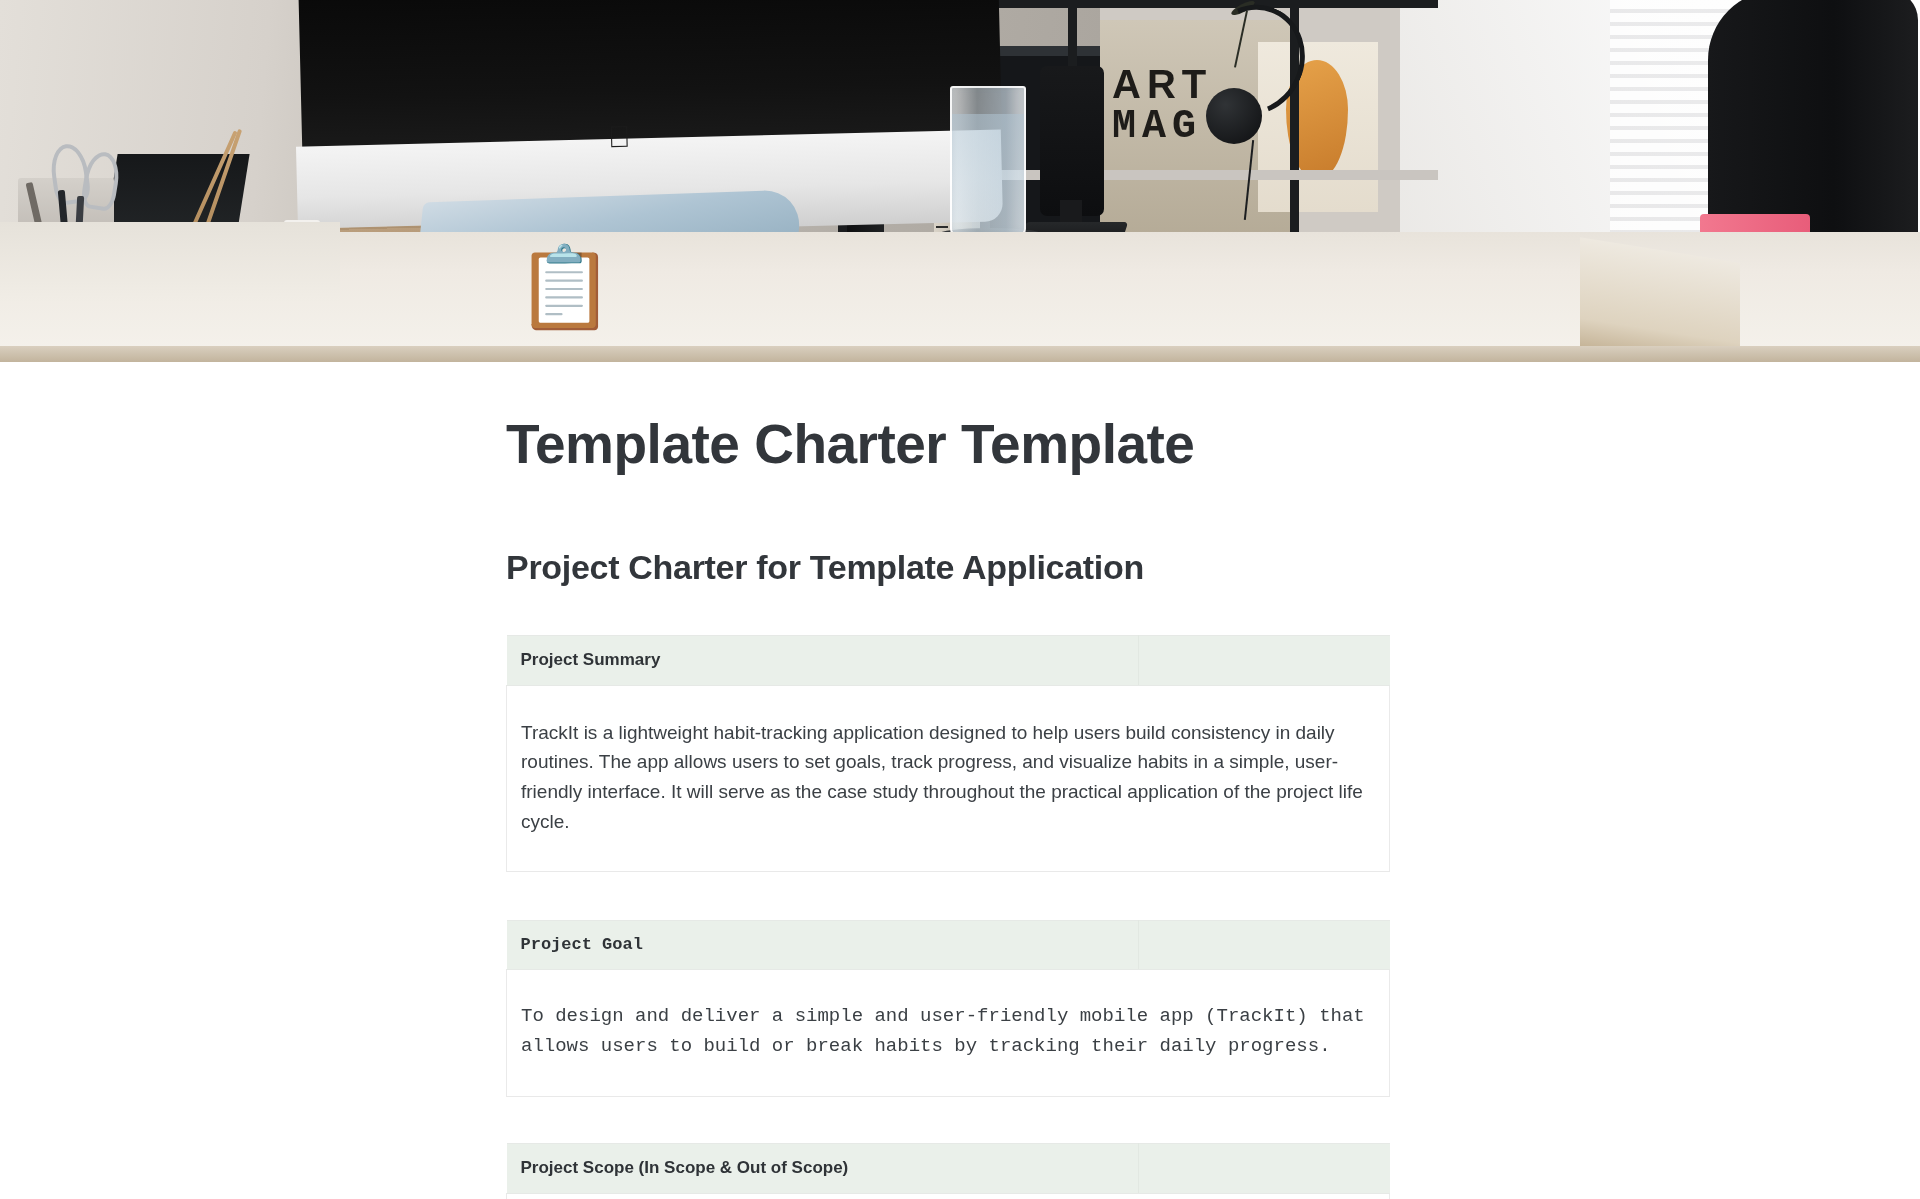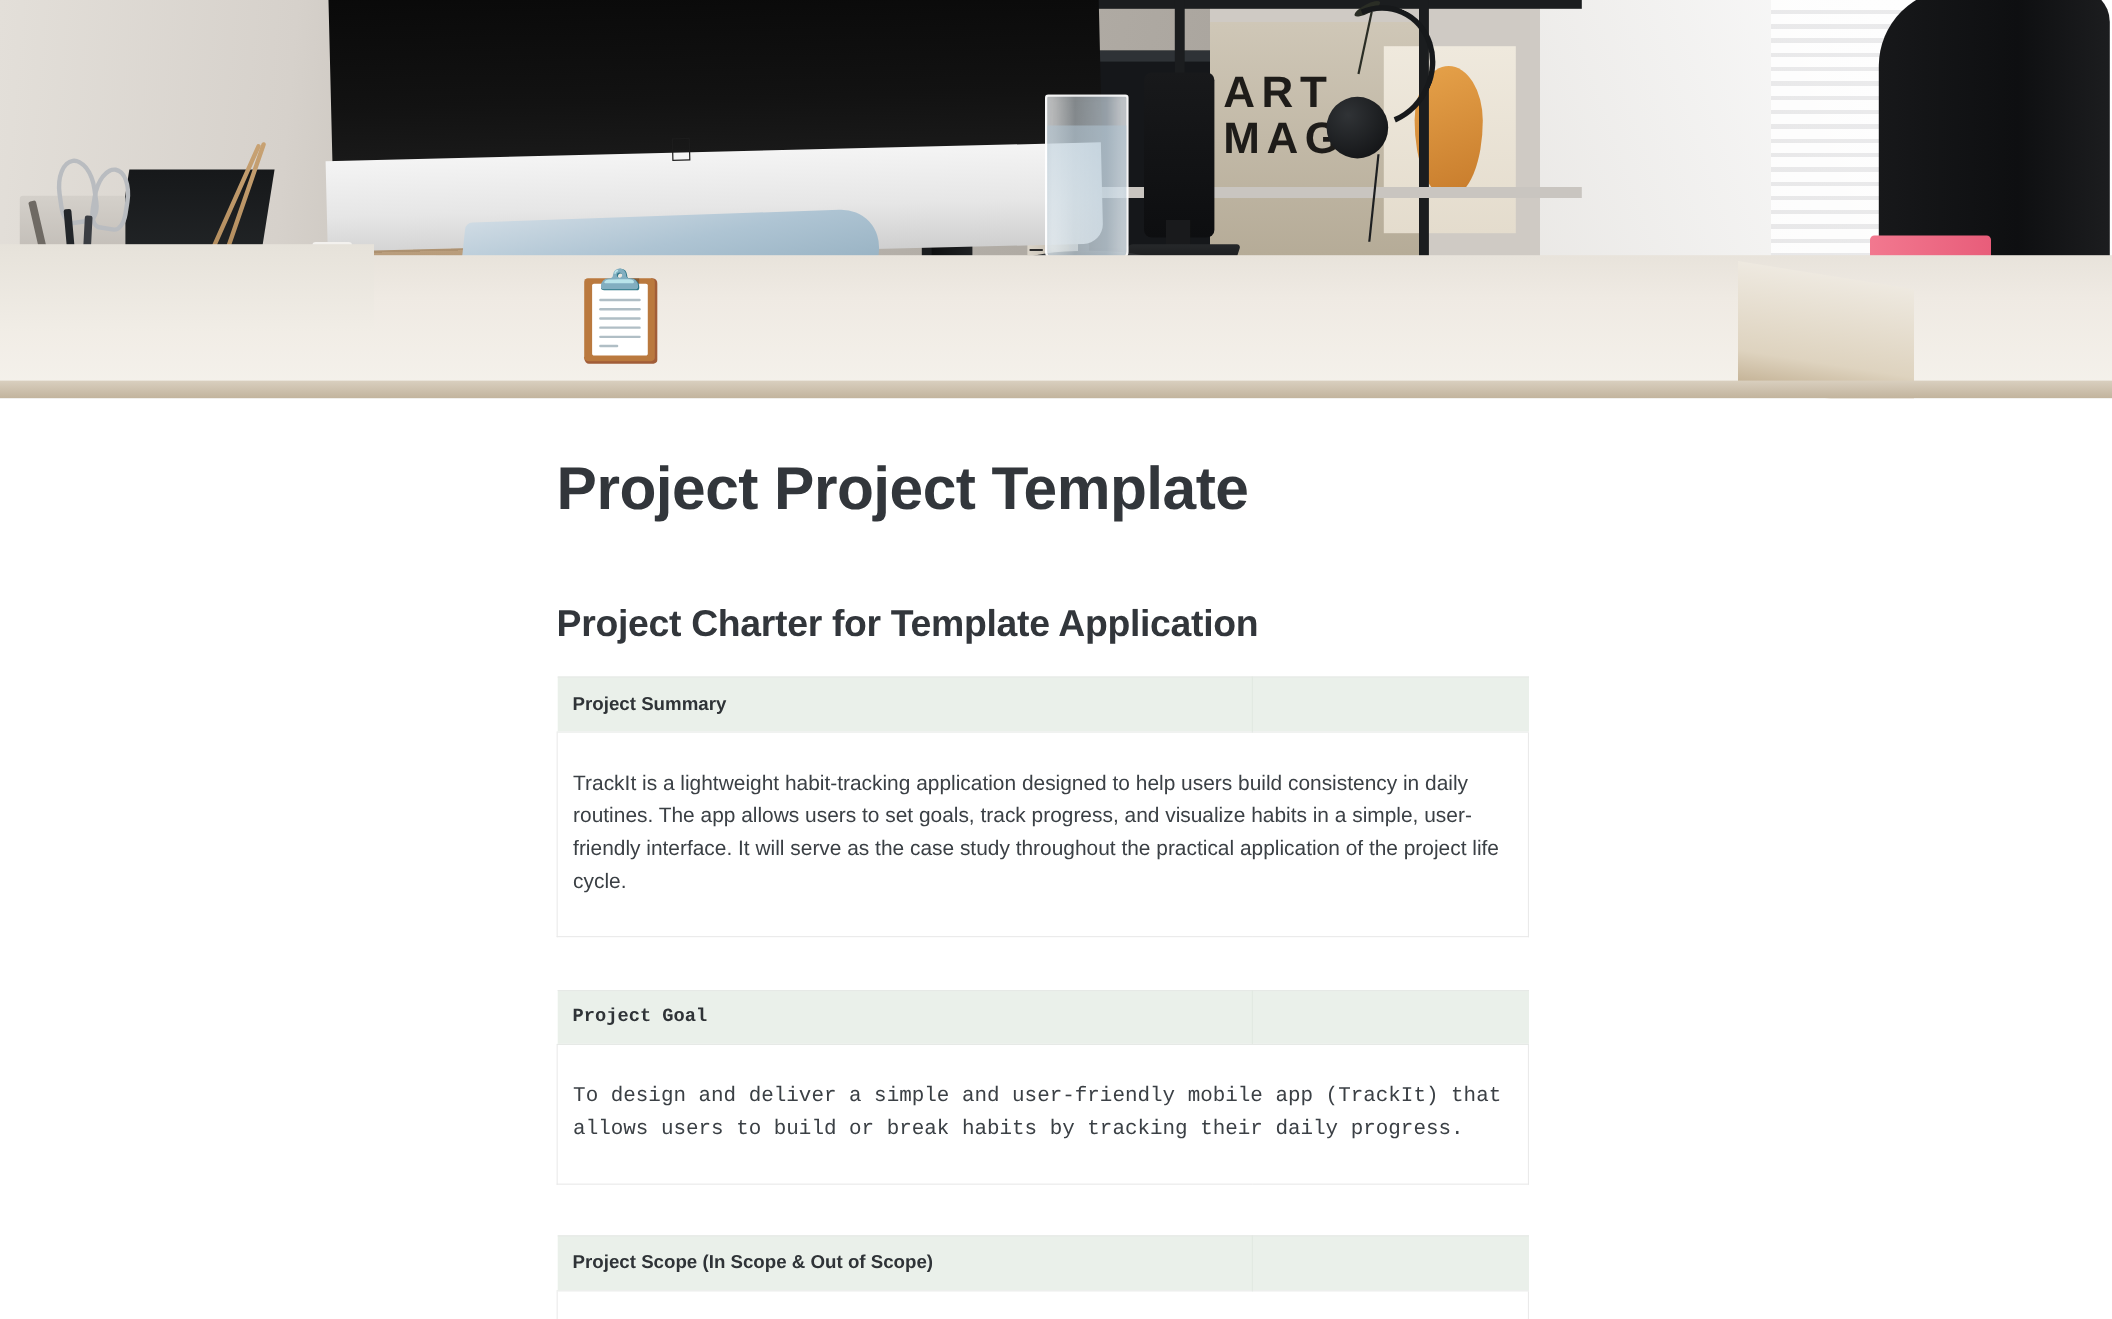--- a/index.html
+++ b/index.html
@@ -189,21 +189,21 @@
   }
   .poster-artmag {
     position: absolute; left: 262px; top: 26px; width: 190px; height: 216px;
     background: linear-gradient(to bottom, #cfc7b7, #b5ab97);
   }
   .poster-artmag .t1, .poster-artmag .t2 {
     position: absolute; left: 12px; color: #1e1c19; font-weight: bold;
     font-size: 40px; letter-spacing: 6px;
   }
   .poster-artmag .t1 { top: 42px; }
-  .poster-artmag .t2 { top: 84px; }
+  .poster-artmag .t2 { top: 84px; font-family: Liberation Mono, monospace; }
   .poster-orange {
     position: absolute; left: 420px; top: 48px; width: 120px; height: 170px;
     background: linear-gradient(to bottom, #efe9dd, #e4dccd);
   }
   .orange-blob {
     position: absolute; left: 28px; top: 18px; width: 62px; height: 118px;
     background: linear-gradient(160deg, #e6a24a, #c77b2b);
     border-radius: 50% 50% 46% 46% / 42% 42% 58% 58%;
   }
   .plant-stem {
@@ -325,21 +325,21 @@
   .section-heading {
     font-size: 34px;
     font-weight: bold;
     color: #32363b;
     margin-top: 72px;
     letter-spacing: -0.3px;
   }
 
   
   .doc-table {
-    margin-top: 28px;
+    margin-top: 48px;
     width: 883px;
     border-collapse: collapse;
     table-layout: fixed;
   }
   .doc-table.t-scope { margin-top: 46px; }
   .doc-table.t-goal  { margin-top: 48px; font-family: Liberation Mono, monospace; }
 
   .doc-table th {
     background: #eaf0ea;
     text-align: left;
@@ -440,21 +440,21 @@
     <div class="desk-left-block"></div>
     <div class="desk-right"></div>
     <div class="desk-edge"></div>
   </div>
 </div>
 
 <div class="page-icon">📋</div>
 
 <div class="content">
 
-  <h1 class="page-title">Project Project Template</h1>
+  <h1 class="page-title">Template Charter Template</h1>
 
   <h2 class="section-heading">Project Charter for Template Application</h2>
 
   <table class="doc-table t-summary">
     <thead>
       <tr>
         <th class="col-a">Project Summary</th>
         <th class="col-b"></th>
       </tr>
     </thead>

